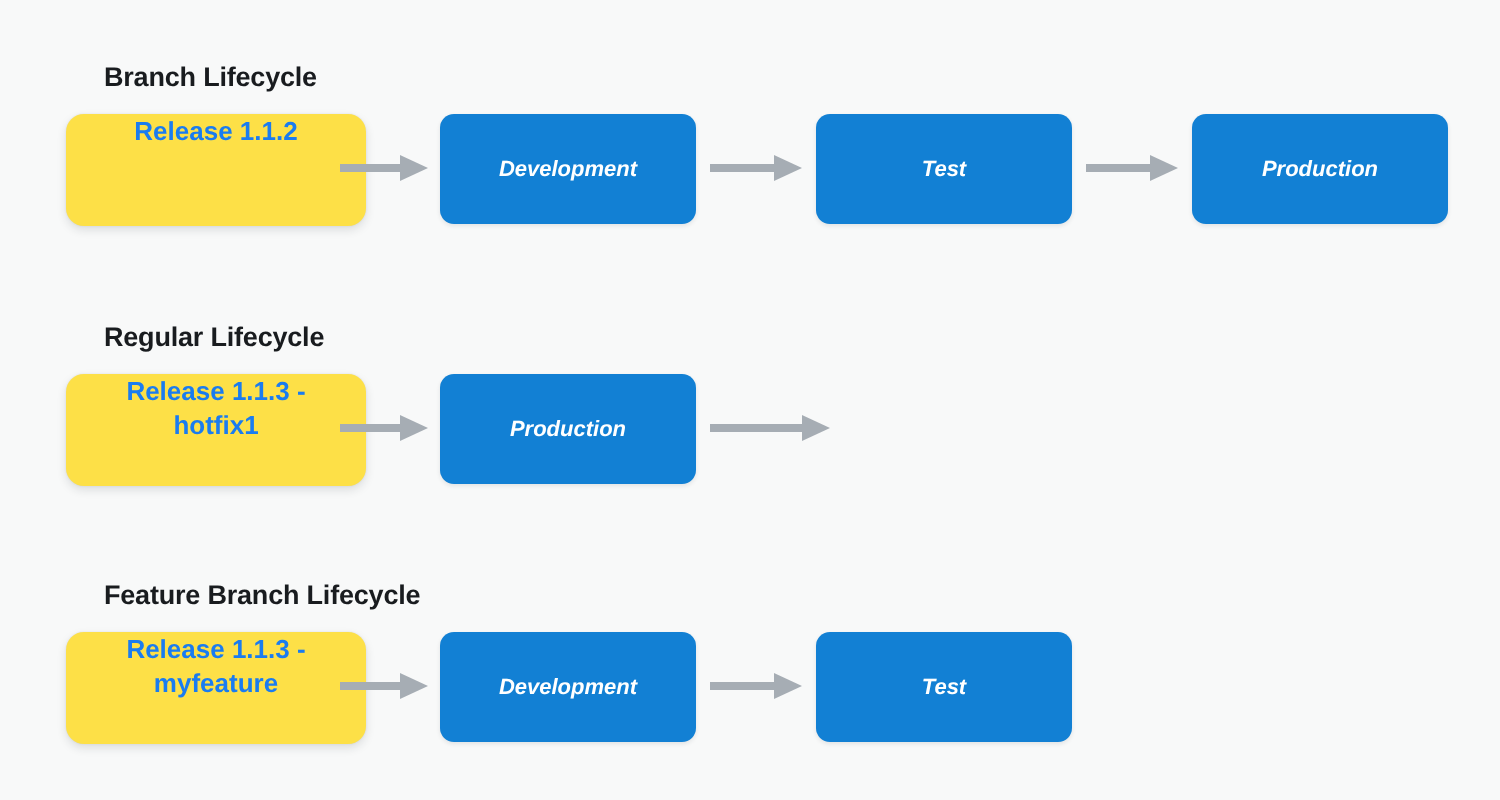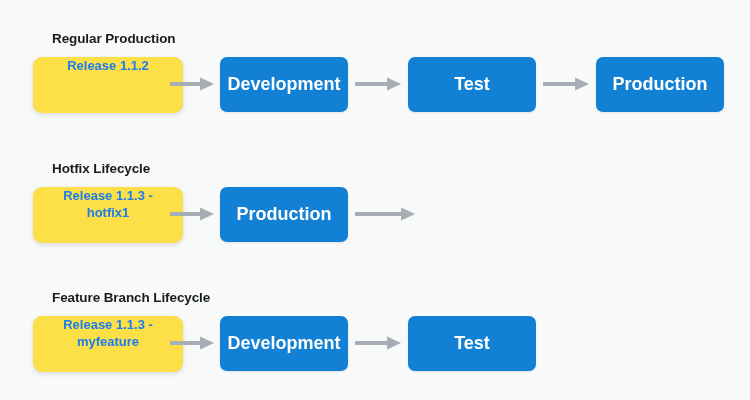--- a/index.html
+++ b/index.html
@@ -66,43 +66,44 @@
     width: 128px;
     height: 55px;
     background: #1280d4;
     border-radius: 7px;
     display: flex;
     align-items: center;
     justify-content: center;
     box-shadow: 0 1px 2px rgba(30,40,50,0.10);
   }
   .stage-box .stage-label {
-    font-size: 18px;
+    font-size: 11px;
     font-weight: bold;
     color: #ffffff;
     text-align: center;
     white-space: nowrap;
+    font-style: italic;
   }
 
   
   .arrow {
     position: absolute;
     height: 14px;
     display: block;
     overflow: visible;
   }
 </style>
 </head>
 <body>
 
 <div id="canvas">
 
   <div class="lifecycle-row" style="top:0px;">
 
-    <div class="row-title" style="top:31px;">Regular Production</div>
+    <div class="row-title" style="top:31px;">Branch Lifecycle</div>
 
     <div class="release-card" style="top:57px;">
       <span class="card-label">Release 1.1.2</span>
     </div>
 
     <svg class="arrow" style="left:170px; top:77px;" width="44" height="14" viewBox="0 0 44 14">
       <line x1="0" y1="7" x2="32" y2="7" stroke="#a6adb4" stroke-width="4"></line>
       <polygon points="30,0.5 44,7 30,13.5" fill="#a6adb4"></polygon>
     </svg>
 
@@ -124,21 +125,21 @@
       <polygon points="32,0.5 46,7 32,13.5" fill="#a6adb4"></polygon>
     </svg>
 
     <div class="stage-box" style="left:596px; top:57px;">
       <span class="stage-label">Production</span>
     </div>
   </div>
 
   <div class="lifecycle-row" style="top:130px;">
 
-    <div class="row-title" style="top:31px;">Hotfix Lifecycle</div>
+    <div class="row-title" style="top:31px;">Regular Lifecycle</div>
 
     <div class="release-card" style="top:57px;">
       <span class="card-label">Release 1.1.3 -
 hotfix1</span>
     </div>
 
     <svg class="arrow" style="left:170px; top:77px;" width="44" height="14" viewBox="0 0 44 14">
       <line x1="0" y1="7" x2="32" y2="7" stroke="#a6adb4" stroke-width="4"></line>
       <polygon points="30,0.5 44,7 30,13.5" fill="#a6adb4"></polygon>
     </svg>

